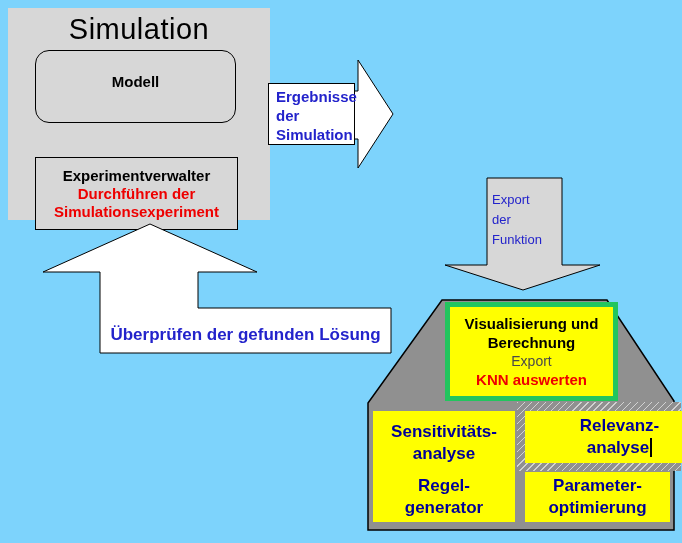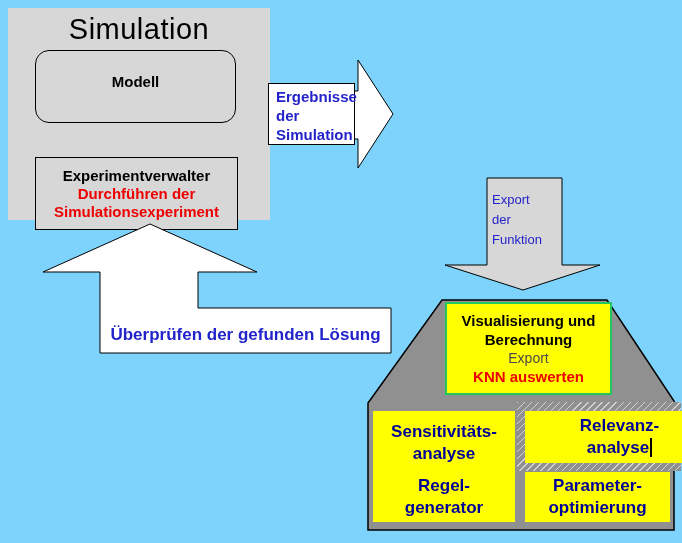--- a/index.html
+++ b/index.html
@@ -44,21 +44,21 @@
     position:absolute;left:517px;top:402px;width:164px;height:69px;
     background-color:#909090;
     background-image:repeating-linear-gradient(135deg,#d2d2d2 0px,#d2d2d2 1px,transparent 1px,transparent 5px);
   }
   .ybox{
     position:absolute;background:#ffff00;
     display:flex;flex-direction:column;align-items:center;justify-content:center;
     text-align:center;
   }
   .vis-box{
-    left:445px;top:302px;width:163px;height:89px;border:2px solid #22c55e;
+    left:445px;top:302px;width:163px;height:89px;border:5px solid #22c55e;
   }
   .vis-box .l1,.vis-box .l2{font-size:15px;font-weight:bold;color:#000;line-height:19px;}
   .vis-box .l3{font-size:14px;color:#4a4a4a;line-height:18px;}
   .vis-box .l4{font-size:15px;font-weight:bold;color:#ee0000;line-height:19px;}
   .module{
     font-size:17px;font-weight:bold;color:#000099;line-height:22px;
   }
   .mod-sens{left:373px;top:411px;width:142px;height:64px;}
   .mod-rel {left:525px;top:411px;width:145px;height:52px;padding-left:22px;}
   .mod-regel{left:373px;top:472px;width:142px;height:50px;}

